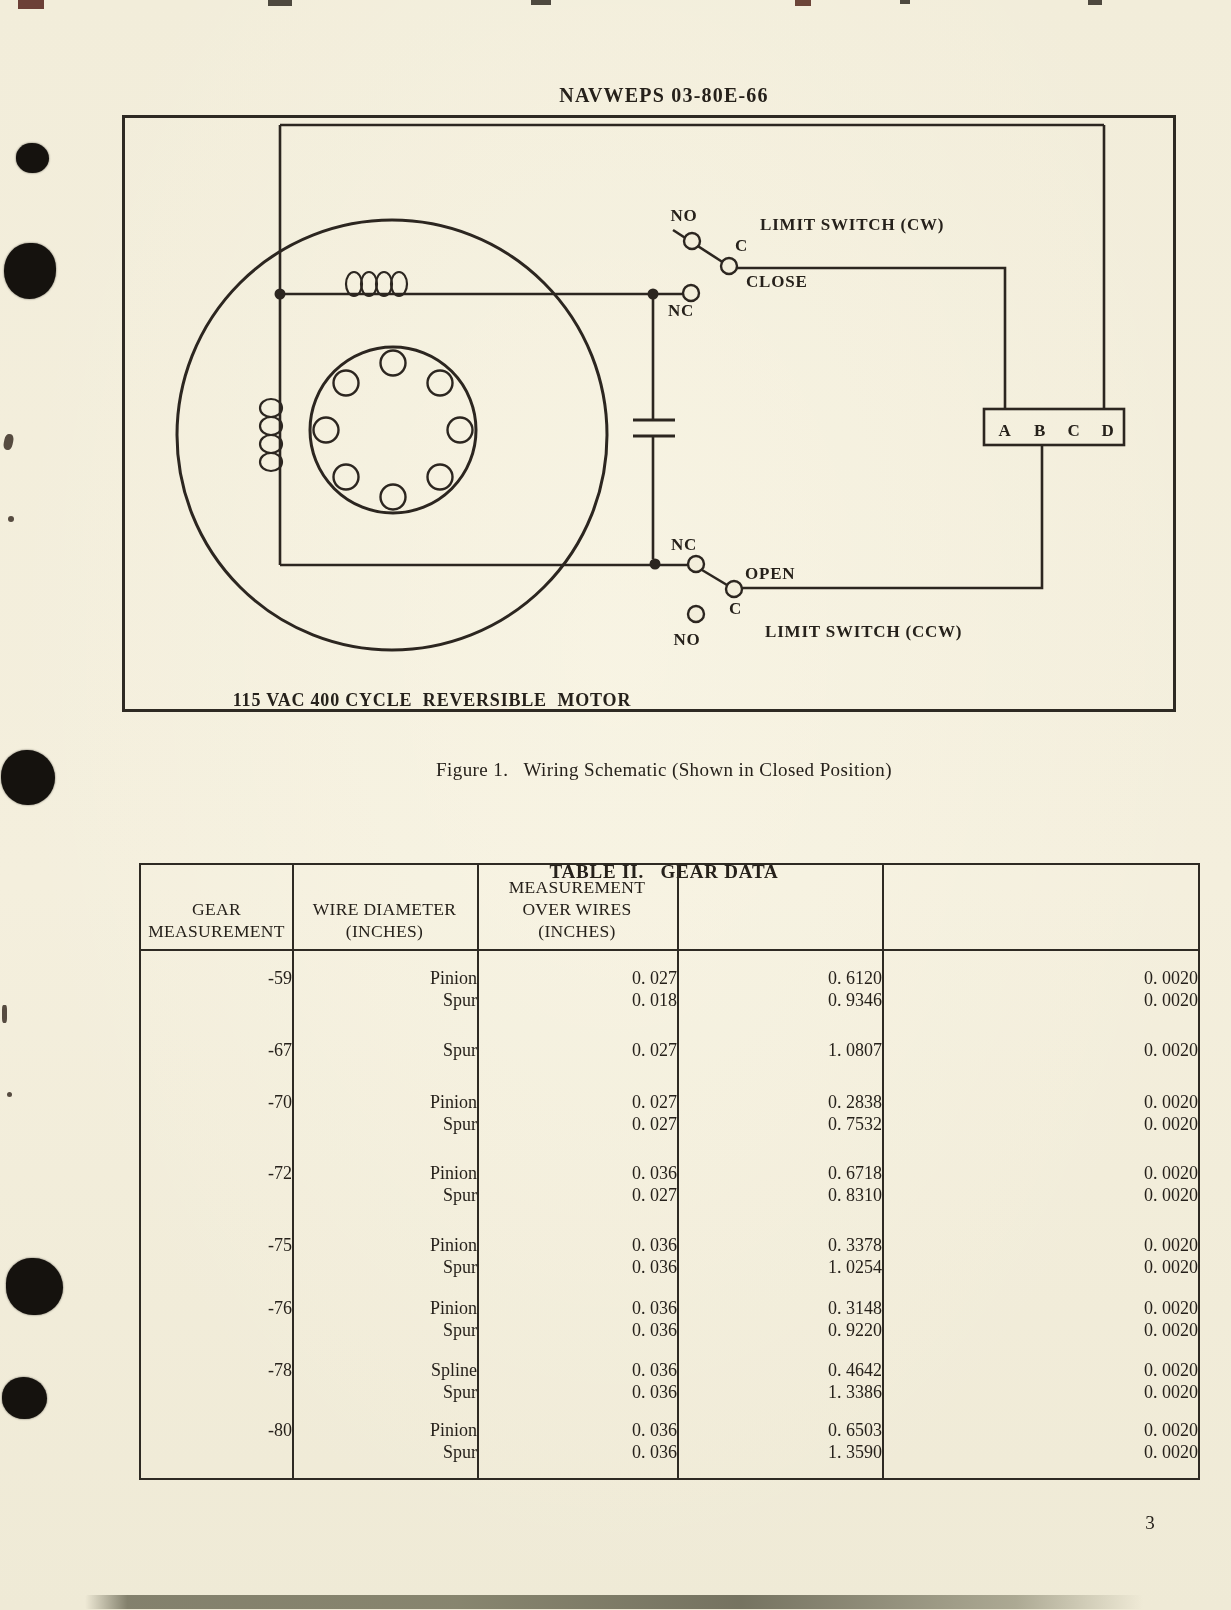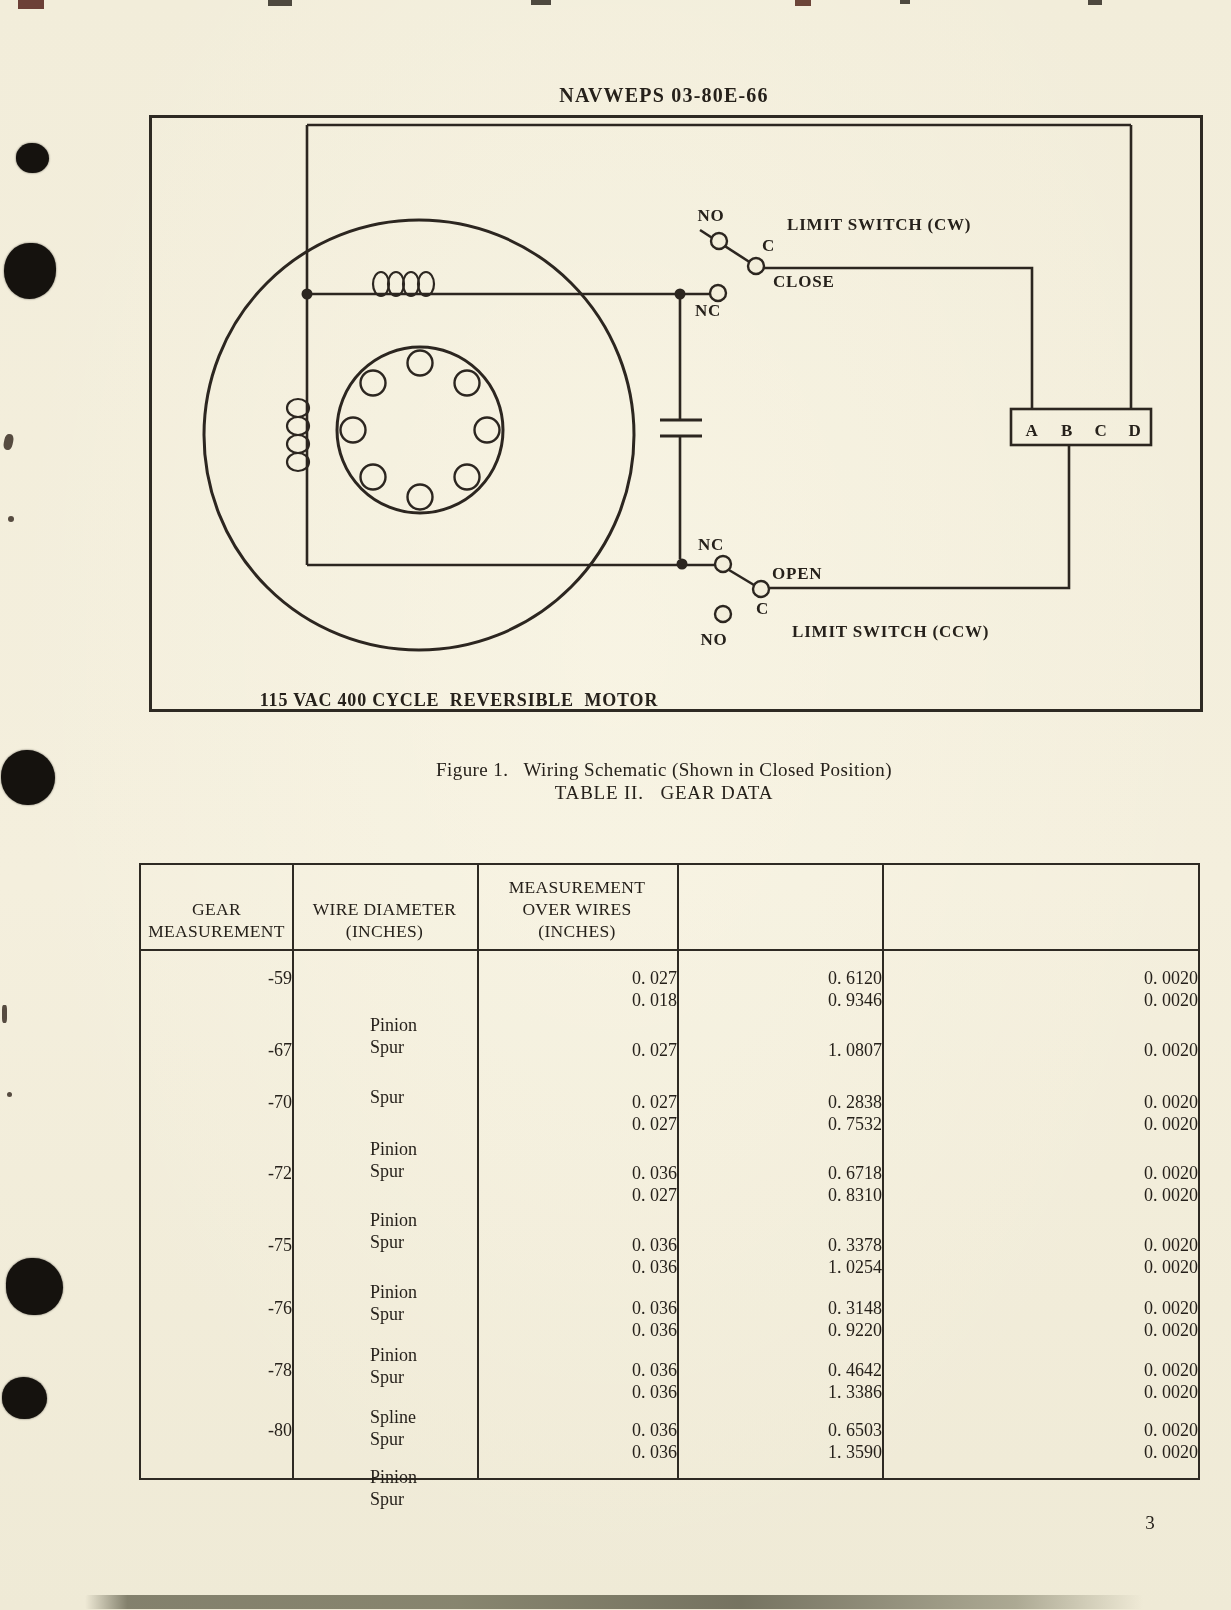--- a/index.html
+++ b/index.html
@@ -10,38 +10,38 @@
     color:#26211b;
   }
   .page{position:absolute;inset:0;
     background:
       radial-gradient(ellipse at 50% 40%, rgba(255,253,240,.35), rgba(0,0,0,0) 70%),
       linear-gradient(180deg,#f2edda 0%,#f4efdd 55%,#efead6 100%);
   }
   .abs{position:absolute;}
   .ctr{left:137px;width:1054px;text-align:center;}
   .doc-header{top:52px;font-size:20px;font-weight:bold;letter-spacing:1.2px;white-space:pre;margin-top:32px;}
-  .figure-box{left:149px;top:115px;width:1054px;height:597px;border:3px solid #2e2a23;box-sizing:border-box;}
+  .figure-box{left:122px;top:115px;width:1054px;height:597px;border:3px solid #2e2a23;box-sizing:border-box;}
   .figure-box svg{position:absolute;left:-1px;top:-1px;}
   .caption{top:731px;font-size:19px;letter-spacing:.4px;white-space:pre;margin-top:28px;}
-  .table-title{top:782px;font-size:19px;letter-spacing:.8px;white-space:pre;}
+  .table-title{top:861px;font-size:19px;letter-spacing:.8px;white-space:pre;font-weight:bold;}
 
   
   .gtable{left:139px;top:863px;width:1061px;height:617px;border:2px solid #2e2a23;box-sizing:border-box;}
   .gt-inner{position:absolute;inset:0;}
   .vline{position:absolute;top:0;bottom:0;width:2px;background:#2e2a23;}
   .hdr-bottom{position:absolute;left:0;right:0;top:84px;height:2px;background:#2e2a23;}
   .gt-grid{display:grid;grid-template-columns:151px 185px 200px 205px 1fr;width:100%;}
   .gt-head{position:absolute;left:0;top:0;height:84px;}
   .gt-head .hcell{display:flex;flex-direction:column;justify-content:flex-end;align-items:center;
     padding-bottom:7px;font-size:17.5px;line-height:22px;letter-spacing:.3px;text-align:center;}
   .trow{position:absolute;left:0;width:100%;}
   .tline{height:22px;line-height:22px;font-size:18px;}
   .tline .c{text-align:right;}
-  .tline .desc{text-align:left;padding-left:78px;margin-top:47px;}
+  .tline .desc{text-align:right;padding-left:78px;}
   .pagenum{left:1130px;top:1512px;width:40px;text-align:center;font-size:19px;}
 
   
   .blob{position:absolute;background:#15120e;border-radius:48% 52% 50% 50%;box-shadow:0 0 2px rgba(21,18,14,.7);}
   .speck{position:absolute;background:#3a2e24;border-radius:50%;opacity:.85;}
   .edge-mark{position:absolute;top:0;background:#241f18;opacity:.8;}
   .bottom-band{position:absolute;left:85px;top:1595px;width:1058px;height:14px;border-radius:3px;
     background:linear-gradient(90deg,rgba(104,102,82,0) 0%,rgba(104,102,82,.8) 4%,rgba(124,122,99,.9) 35%,rgba(96,94,76,.85) 62%,rgba(128,126,103,.6) 88%,rgba(104,102,82,0) 100%);}
 </style>
 </head>

